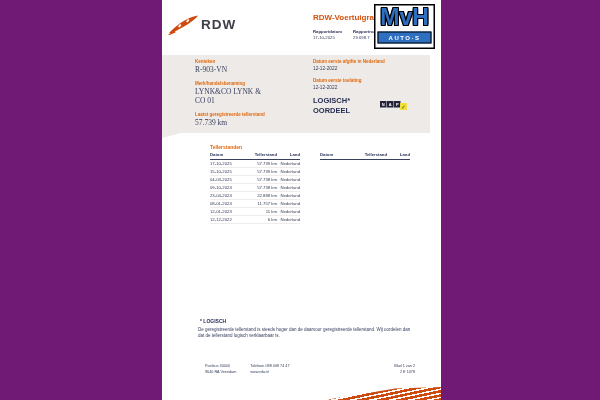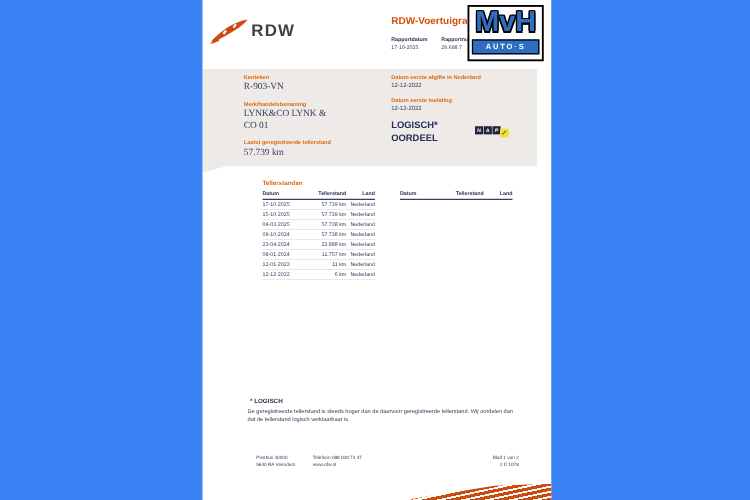--- a/index.html
+++ b/index.html
@@ -1,16 +1,16 @@
 <!DOCTYPE html>
 <html><head>
 <meta charset="utf-8">
 <style>
   html,body{margin:0;padding:0;background:#000;}
-  .viewport{position:relative;width:600px;height:400px;background:#3b82f6;overflow:hidden;
+  .viewport{position:relative;width:600px;height:400px;background:#701a75;overflow:hidden;
             font-family:"Liberation Sans", sans-serif;}
   .scale{position:absolute;left:0;top:0;width:1200px;height:800px;
          transform:scale(0.5);transform-origin:0 0;}
   .paper{position:absolute;left:324px;top:0;width:558px;height:800px;background:#fff;overflow:hidden;}
 
   
   .feather{position:absolute;left:12px;top:24px;}
   .rdw-wordmark{position:absolute;left:78px;top:34px;font-size:27px;font-weight:bold;
                 color:#3f4048;letter-spacing:2px;}
   .doc-title{position:absolute;left:302px;top:26px;font-size:16px;font-weight:600;color:#d4500d;}

